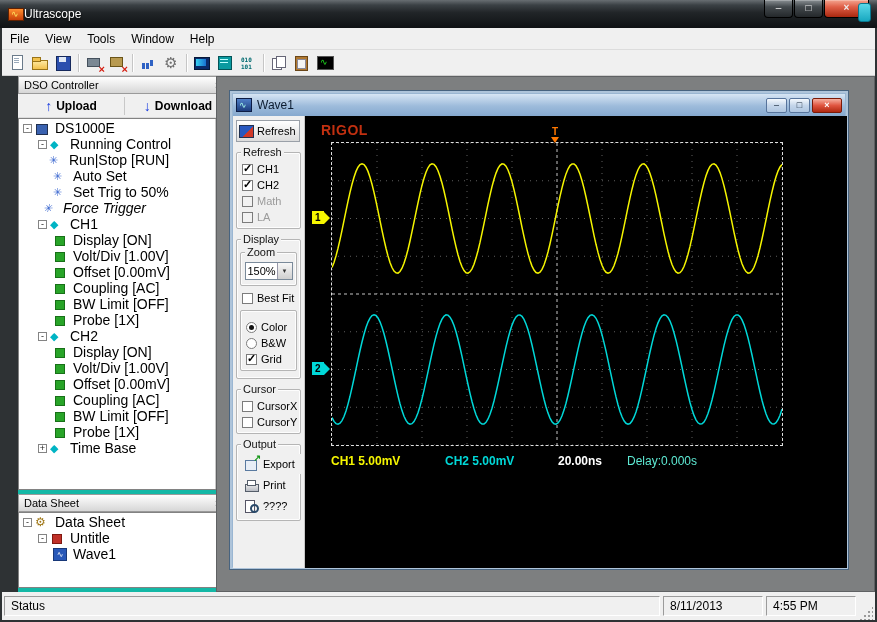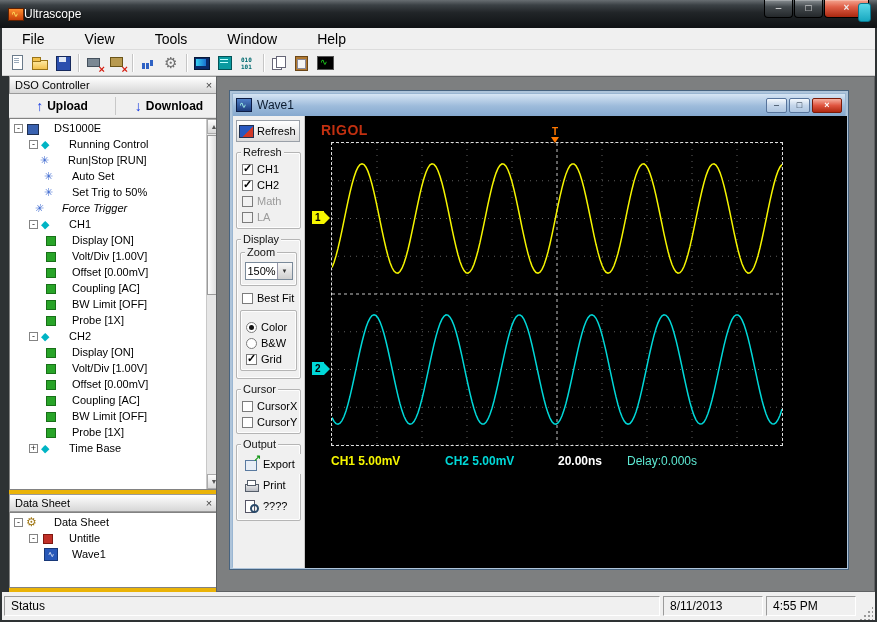--- a/index.html
+++ b/index.html
@@ -19,21 +19,21 @@
     background:linear-gradient(#8a9094,#43494d 40%,#24282b);color:#eee;font-size:10px;line-height:16px;text-align:center;
     box-shadow:inset 0 1px 0 rgba(255,255,255,.25);}
   .wbm.close{width:45px;background:linear-gradient(#f4a590,#e06048 40%,#aa2810);}
   .wbm.min::before{content:"–";}
   .wbm.max::before{content:"□";}
   .wbm.close::before{content:"×";font-weight:bold;}
 
   
   .menubar{position:absolute;left:2px;right:2px;top:28px;height:22px;background:#f0f0f0;
     border-bottom:1px solid #dcdcdc;display:flex;align-items:center;}
-  .mitem{padding:3px 20px;font-size:14px;}
+  .mitem{padding:3px 8px;font-size:12px;}
   .toolbar{position:absolute;left:2px;right:2px;top:50px;height:26px;background:#f0f0f0;
     border-bottom:1px solid #cfcfcf;display:flex;align-items:center;padding-left:4px;}
   .tbi{width:21px;height:20px;position:relative;display:inline-block;margin:0 1px;flex:none;}
   .tsep{width:2px;height:18px;border-left:1px solid #c6c6c6;border-right:1px solid #fff;margin:0 3px;flex:none;}
   .i-new::before{content:"";position:absolute;left:5px;top:2px;width:9px;height:13px;background:#fff;border:1px solid #6a7a8a;}
   .i-new::after{content:"";position:absolute;left:7px;top:5px;width:5px;height:1px;background:#9aaabb;box-shadow:0 2px 0 #9aaabb,0 4px 0 #9aaabb;}
   .i-open::before{content:"";position:absolute;left:2px;top:7px;width:14px;height:8px;background:linear-gradient(#ffe9a0,#f2c24e);border:1px solid #9a7418;}
   .i-open::after{content:"";position:absolute;left:2px;top:4px;width:7px;height:3px;background:#f2c24e;border:1px solid #9a7418;}
   .i-save::before{content:"";position:absolute;left:3px;top:3px;width:13px;height:13px;background:#2b4fae;border:1px solid #16295c;}
   .i-save::after{content:"";position:absolute;left:6px;top:4px;width:7px;height:5px;background:#dfe8f5;}
@@ -51,39 +51,39 @@
   .i-copy::before{content:"";position:absolute;left:3px;top:5px;width:8px;height:10px;background:#fff;border:1px solid #667;}
   .i-copy::after{content:"";position:absolute;left:7px;top:3px;width:8px;height:10px;background:#fff;border:1px solid #667;}
   .i-paste::before{content:"";position:absolute;left:3px;top:3px;width:11px;height:13px;background:#b07830;border:1px solid #6a4618;}
   .i-paste::after{content:"";position:absolute;left:5px;top:6px;width:7px;height:8px;background:#f4f4f4;border:1px solid #889;}
   .i-wavef::before{content:"";position:absolute;left:2px;top:3px;width:15px;height:12px;background:#000;border:1px solid #555;}
   .i-wavef::after{content:"∿";position:absolute;left:5px;top:3px;color:#20e020;font-size:9px;line-height:12px;}
   .dockh{position:absolute;right:6px;top:3px;width:13px;height:19px;border-radius:3px;
     background:linear-gradient(#5ad8e8,#18a8c0);border:1px solid #087890;}
 
   
-  .leftcol{position:absolute;left:9px;top:76px;width:250px;height:516px;background:#eab308;}
+  .leftcol{position:absolute;left:18px;top:76px;width:250px;height:516px;background:#14b8a6;}
   .panel{position:absolute;left:0;width:213px;}
   .p-dso{top:0;height:414px;}
   .p-ds{top:418px;height:94px;}
   .phdr{height:18px;background:linear-gradient(#fefefe,#d6d6d6);border:1px solid #9a9a9a;
     display:flex;align-items:center;padding:0 5px;font-size:11px;}
   .px{margin-left:auto;width:14px;text-align:center;color:#444;}
   .px::before{content:"×";font-size:11px;}
   .updown{height:24px;display:flex;align-items:center;background:#f0f0f0;border-bottom:1px solid #dcdcdc;}
   .udbtn{flex:1;display:flex;align-items:center;justify-content:center;gap:4px;font-weight:bold;font-size:12px;height:100%;}
   .udarrow{color:#1438e0;font-weight:bold;font-size:14px;}
   .udsep{width:1px;height:18px;background:#c8c8c8;}
   .treebox{position:absolute;left:0;right:0;bottom:0;background:#fff;border:1px solid #828282;overflow:hidden;padding-top:1px;}
   .p-dso .treebox{top:42px;}
   .p-ds .treebox{top:18px;}
   .trow{display:flex;align-items:center;height:16px;white-space:nowrap;}
   .expander{width:9px;height:9px;border:1px solid #848484;background:#fff;font-size:9px;line-height:7px;
     text-align:center;margin-right:3px;flex:none;color:#222;}
-  .tlabel{font-size:11px;margin-left:12px;}
+  .tlabel{font-size:14px;margin-left:4px;}
   .ti{width:13px;height:13px;margin-right:3px;display:inline-block;position:relative;flex:none;}
   .ti-device::before{content:"";position:absolute;left:1px;top:2px;width:10px;height:9px;background:#3a62b0;border:1px solid #203050;}
   .ti-diamond::before{content:"◆";position:absolute;left:0;top:0;color:#00b4c4;font-size:11px;line-height:13px;}
   .ti-snowflake::before{content:"✳";position:absolute;left:0;top:0;color:#3e6ad0;font-size:11px;line-height:13px;}
   .ti-green-square::before{content:"";position:absolute;left:2px;top:2px;width:8px;height:8px;background:#28a428;border:1px solid #187018;}
   .ti-gear::before{content:"⚙";position:absolute;left:0;top:0;color:#a07818;font-size:12px;line-height:13px;}
   .ti-red-box::before{content:"";position:absolute;left:2px;top:2px;width:8px;height:8px;background:#c03028;border:1px solid #801810;}
   .ti-wave::before{content:"∿";position:absolute;left:0;top:0;width:12px;height:11px;background:#2858b8;border:1px solid #183878;
     color:#fff;font-size:8px;line-height:11px;text-align:center;}
   .vscroll{position:absolute;right:0;top:0;bottom:0;width:15px;background:#e6e6e6;border-left:1px solid #c8c8c8;}

